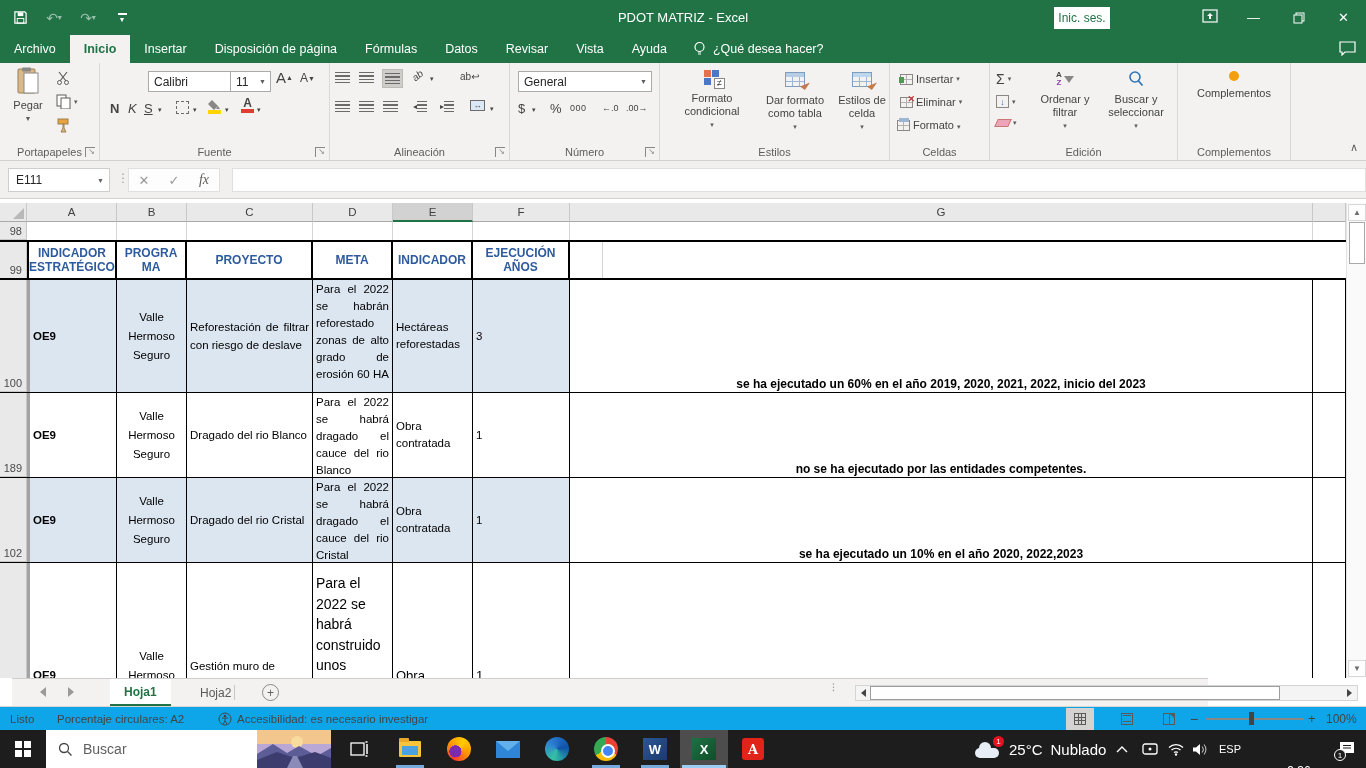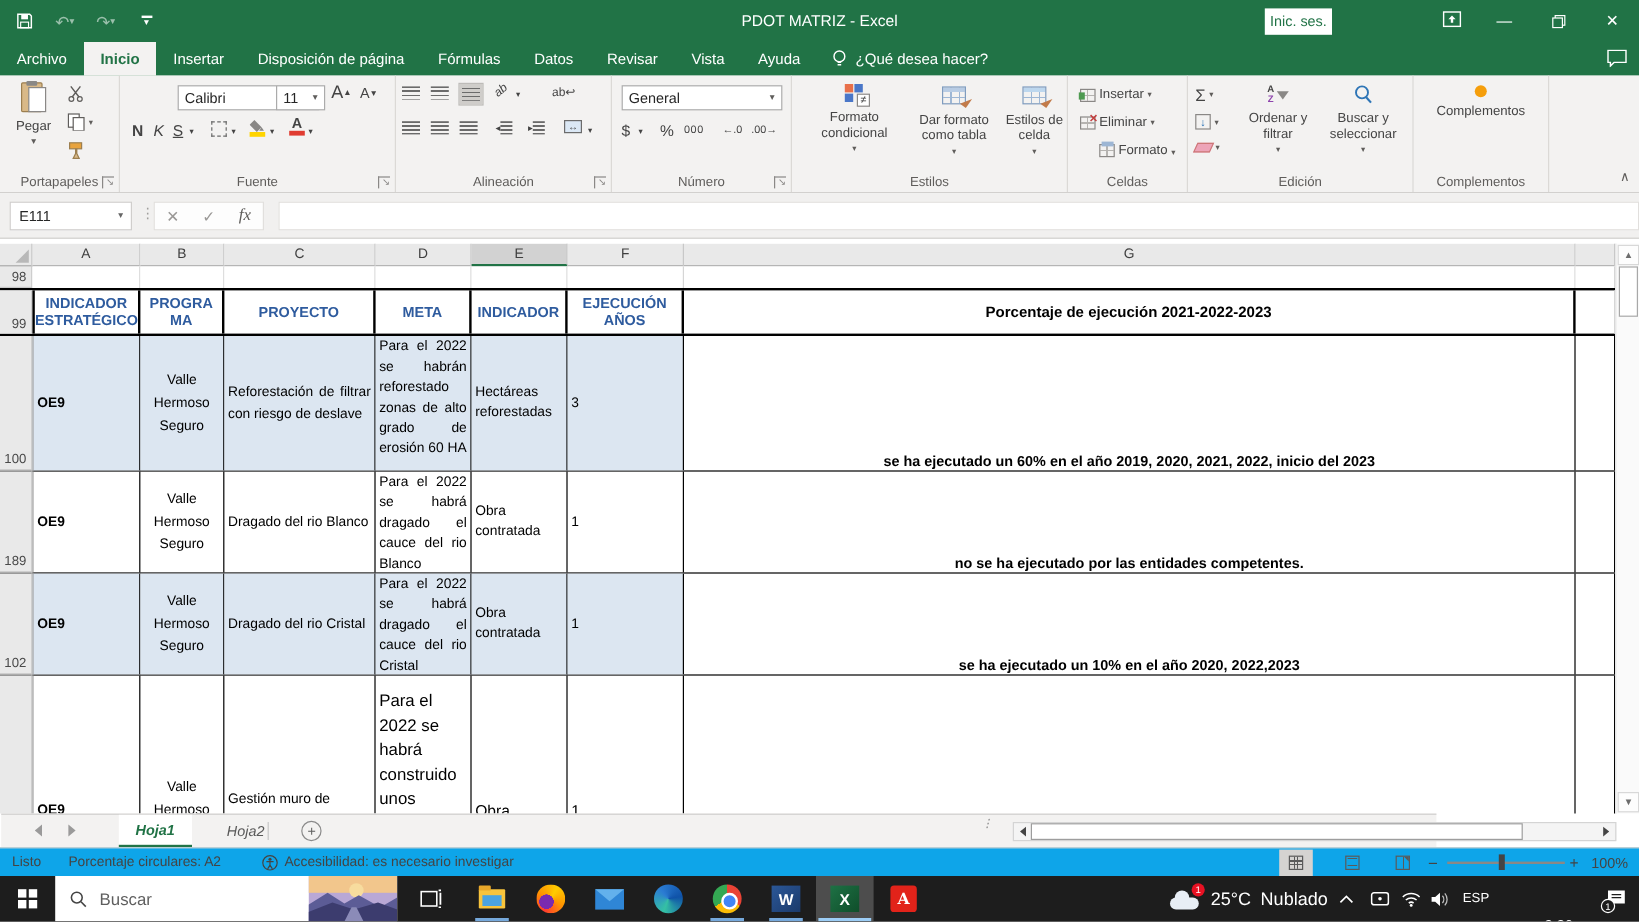--- a/index.html
+++ b/index.html
@@ -87,38 +87,38 @@
   .cell { display:flex; overflow:hidden; }
   .gl { border-right:1px solid #d6d6d6; }
   .row98 > .cell { background:#fff; }
   .row99 { border-top:2px solid #000; border-bottom:2px solid #000; }
   .row99 .cell { border-right:2px solid #000; align-items:center; justify-content:center; text-align:center; font-weight:bold; color:#2e5b9e; font-size:12px; line-height:14px; padding:0 4px; }
   .row99 .cell.first { border-left:2px solid #000; }
   .row99 .cell.gcell { color:#000; font-size:12.5px; }
   .row99 .cell.brk { padding:0 6px; word-break:break-all; }
   .body-row { border-bottom:1px solid #000; }
   .body-row .cell { border-right:1px solid #000; padding:1px 3px; }
-  .body-row .cell.first { border-left:1px solid #a3a3a3; }
+  .body-row .cell.first { border-left:3px solid #a3a3a3; }
   .blue .fill { background:#dce6f1; }
   .ca { font-weight:bold; align-items:center; }
   .cb { align-items:center; justify-content:center; text-align:center; line-height:19px; }
   .cc { align-items:center; text-align:justify; line-height:18px; }
   .cd { align-items:flex-start; text-align:justify; line-height:17px; padding-top:2px; }
   .ce { align-items:center; line-height:17px; }
   .cf { align-items:center; }
   .cg { align-items:flex-end; justify-content:center; text-align:center; font-weight:bold; font-size:12px; padding-bottom:3px; }
   .r103 .cd { font-size:14px; line-height:20.5px; padding-top:10px; text-align:left; }
   .r103 .ce, .r103 .cf { font-size:13px; }
   .r103 .cc { text-align:left; }
   
   .vscroll { position:absolute; right:0; top:203px; width:20px; height:475px; background:#fafafa; border-left:1px solid #e3e3e3; }
   .varrow { position:absolute; left:1px; width:18px; height:17px; background:#fdfdfd; border:1px solid #d8d8d8; color:#6d6d6d; font-size:8px; display:flex; align-items:center; justify-content:center; }
   .vthumb { position:absolute; left:2px; top:19px; width:16px; height:42px; background:#fff; border:1px solid #a8a8a8; }
   
-  .sheetbar { position:absolute; left:1px; top:678px; width:1196px; height:28px; background:#f3f2f1; border-top:1px solid #cfcecd; font-size:12px;font-style:italic; }
+  .sheetbar { position:absolute; left:12px; top:678px; width:1196px; height:28px; background:#f3f2f1; border-top:1px solid #cfcecd; font-size:12px; }
   .navarr { position:absolute; top:8px; width:0; height:0; }
   .navarr.left { border-top:5px solid transparent; border-bottom:5px solid transparent; border-right:6px solid #9a9a9a; }
   .navarr.right { border-top:5px solid transparent; border-bottom:5px solid transparent; border-left:6px solid #9a9a9a; }
   .stab { position:absolute; top:0; height:27px; display:flex; align-items:center; justify-content:center; padding:0 14px; color:#595959; }
   .stab.active { background:#fff; color:#217346; font-weight:bold; border-bottom:2px solid #217346; }
   .stabdiv { position:absolute; top:6px; width:1px; height:15px; background:#c6c6c6; }
   .addsheet { position:absolute; top:5px; width:17px; height:17px; border:1px solid #8a8a8a; border-radius:50%; color:#5f5f5f; font-size:12px; display:flex; align-items:center; justify-content:center; }
   .splitdots { position:absolute; left:820px; top:5px; color:#9a9a9a; font-size:11px; line-height:6px; }
   .hscroll { position:absolute; left:843px; top:6px; width:503px; height:16px; background:#f4f4f4; border:1px solid #d4d4d4; }
   .harrow { position:absolute; top:1px; width:13px; height:12px; display:flex; align-items:center; justify-content:center; }
@@ -405,21 +405,21 @@
       <div class="sumrow" style="left:10px;top:10px;">
         <span class="cellsico green"></span>
         <span>Insertar</span>
         <span class="chev">▾</span>
       </div>
       <div class="sumrow" style="left:10px;top:33px;">
         <span class="cellsico red"></span>
         <span>Eliminar</span>
         <span class="chev">▾</span>
       </div>
-      <div class="sumrow" style="left:26px;top:56px;align-items:flex-end;">
+      <div class="sumrow" style="left:7px;top:56px;align-items:flex-end;">
         <span class="cellsico blue"></span>
         <span>Formato</span>
         <span class="chev">▾</span>
       </div>
       <div class="glabel">Celdas</div>
     </div>
 
     <div class="rgroup" style="left:990px;width:188px;">
       <div class="sumrow" style="left:6px;top:8px;">
         <span style="font-size:14px;color:#444;">Σ</span>
@@ -509,21 +509,20 @@
     </div>
 
     <div class="gridrow row99" style="height:40px;">
       <div class="rn" style="border-bottom:none;">99</div>
       <div class="cell wa first">INDICADOR ESTRATÉGICO</div>
       <div class="cell wb brk">PROGRAMA</div>
       <div class="cell wc">PROYECTO</div>
       <div class="cell wd">META</div>
       <div class="cell we">INDICADOR</div>
       <div class="cell wf">EJECUCIÓN AÑOS</div>
-      <div class="cell wg gcell">Porcentaje de ejecución 2021-2022-2023</div>
       <div class="cell wsl gl" style="border-right:1px solid #d6d6d6;"></div>
     </div>
 
     <div class="gridrow body-row blue" style="height:113px;">
       <div class="rn">100</div>
       <div class="cell wa first fill ca">OE9</div>
       <div class="cell wb fill cb">Valle Hermoso Seguro</div>
       <div class="cell wc fill cc">Reforestación de filtrar con riesgo de deslave</div>
       <div class="cell wd fill cd">Para el 2022 se habrán reforestado zonas de alto grado de erosión 60 HA</div>
       <div class="cell we fill ce">Hectáreas reforestadas</div>

